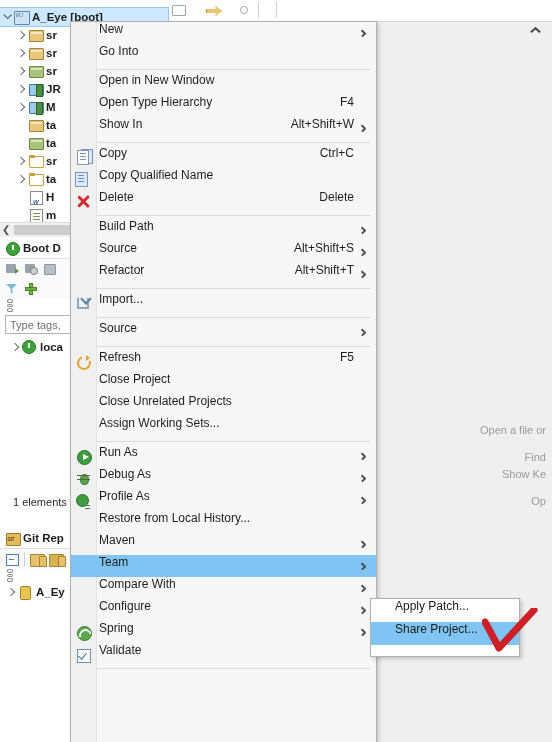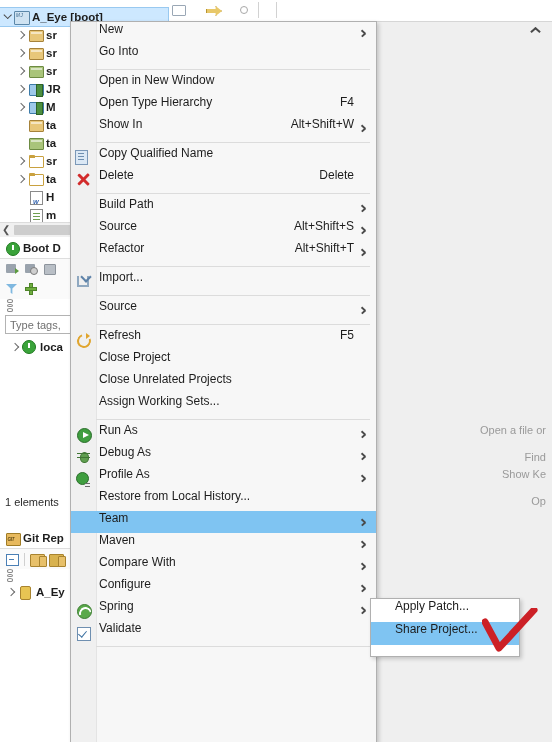--- a/index.html
+++ b/index.html
@@ -73,21 +73,21 @@
     clip-path:polygon(0 0,100% 0,58% 45%,58% 100%,42% 88%,42% 45%);}
   .plus{position:absolute;left:1px;top:1px;width:12px;height:12px;}
   .plus:before,.plus:after{content:"";position:absolute;background:#6fae3f;border:1px solid #4e8429;}
   .plus:before{left:4px;top:0;width:2px;height:10px;}
   .plus:after{left:0;top:4px;width:10px;height:2px;}
   .vmenu{display:flex;flex-direction:column;gap:1px;padding-left:7px;height:13px;justify-content:center;}
   .vmenu i{display:block;width:4px;height:4px;border:1px solid #8a8a8a;border-radius:50%;}
   .filter-box{margin:3px 5px;height:17px;border:1px solid #b3b3b3;background:#fff;display:flex;align-items:center;padding-left:4px;font-size:11px;color:#707070;overflow:hidden;white-space:nowrap;}
   .boot-dot{position:absolute;left:1px;top:1px;width:12px;height:12px;border-radius:50%;background:#3aa33a;border:1.4px solid #1f7a1f;}
   .boot-dot:after{content:"";position:absolute;left:4.5px;top:1.5px;width:2px;height:5px;background:#fff;}
-  .status-line{position:absolute;left:5px;font-size:11px;color:#2b2b2b;white-space:nowrap;}
+  .status-line{position:absolute;left:13px;font-size:11px;color:#2b2b2b;white-space:nowrap;}
 
   .git-ico{position:absolute;left:1px;top:2px;width:13px;height:11px;background:#e7b95e;border:1.1px solid #a07c26;border-radius:1px;}
   .git-ico:after{content:"GIT";position:absolute;left:0.5px;top:3px;font-size:4.5px;color:#5a4512;letter-spacing:-.2px;}
   .collapse-ico{position:absolute;left:1px;top:2px;width:11px;height:10px;border:1.3px solid #4a7fb5;background:#fff;}
   .collapse-ico:after{content:"";position:absolute;left:2px;top:3.5px;width:5px;height:1.5px;background:#4a7fb5;}
   .fold2{position:absolute;left:0;top:2px;width:13px;height:11px;background:#e7c06a;border:1.1px solid #a8832f;border-radius:1px;}
   .fold2:after{content:"";position:absolute;right:-3px;top:1px;width:6px;height:9px;background:#e7c06a;border:1.1px solid #a8832f;border-radius:1px;}
   .repo-ico{position:absolute;left:3px;top:2px;width:9px;height:12px;background:#e8c453;border:1.1px solid #a8832f;border-radius:2px;}
 
   
@@ -376,20 +376,27 @@
   </div>
   <div class="mitem">
     <span class="mlabel">Show In</span>
     <span class="maccel">Alt+Shift+W</span>
     <span class="marrow"></span>
   </div>
   <div class="msep"></div>
 
   <div class="mitem">
     <span class="mico">
+        <i class="i-copy"></i>
+      </span>
+    <span class="mlabel">Copy</span>
+    <span class="maccel">Ctrl+C</span>
+  </div>
+  <div class="mitem">
+    <span class="mico">
         <i class="i-copyq"></i>
       </span>
     <span class="mlabel">Copy Qualified Name</span>
   </div>
   <div class="mitem">
     <span class="mico">
         <i class="i-delete"></i>
       </span>
     <span class="mlabel">Delete</span>
     <span class="maccel">Delete</span>
@@ -461,26 +468,26 @@
   <div class="mitem">
     <span class="mico">
         <i class="i-profile"></i>
       </span>
     <span class="mlabel">Profile As</span>
     <span class="marrow"></span>
   </div>
   <div class="mitem">
     <span class="mlabel">Restore from Local History...</span>
   </div>
+  <div class="mitem">
+    <span class="mlabel">Maven</span>
+    <span class="marrow"></span>
+  </div>
   <div class="mitem hl">
     <span class="mlabel">Team</span>
-    <span class="marrow"></span>
-  </div>
-  <div class="mitem">
-    <span class="mlabel">Maven</span>
     <span class="marrow"></span>
   </div>
   <div class="mitem">
     <span class="mlabel">Compare With</span>
     <span class="marrow"></span>
   </div>
   <div class="mitem">
     <span class="mlabel">Configure</span>
     <span class="marrow"></span>
   </div>

